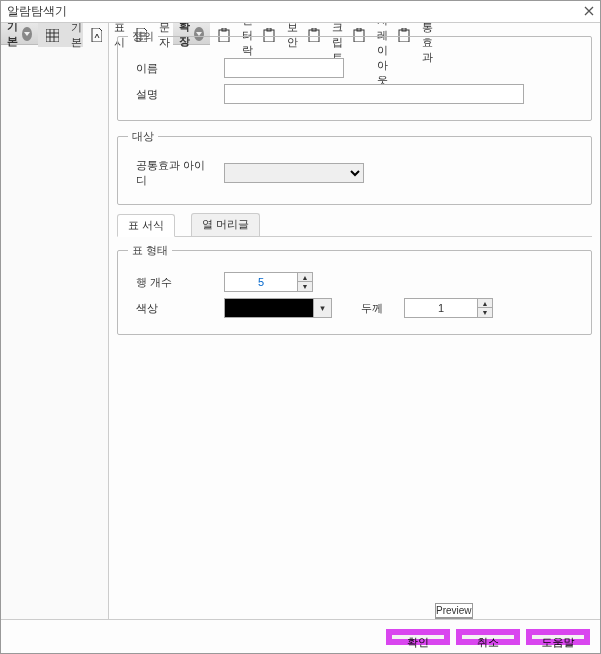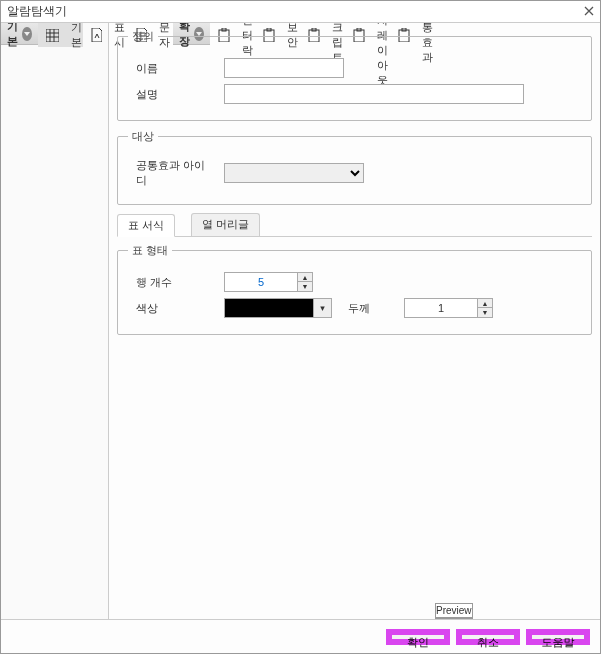--- a/index.html
+++ b/index.html
@@ -201,21 +201,21 @@
               <div>▼</div>
             </div>
           </div>
         </div>
         <div class="row">
           <label>색상</label>
           <div class="color-combo">
             <div class="color-swatch"></div>
             <div class="color-arrow">▾</div>
           </div>
-          <label style="width:56px;text-align:left">두께</label>
+          <label style="width:56px;text-align:center">두께</label>
           <div class="spinner">
             <input type="text" style="color: rgb(51, 51, 51);" value="1">
             <div class="spin-btns">
               <div>▲</div>
               <div>▼</div>
             </div>
           </div>
         </div>
       </fieldset>
 

